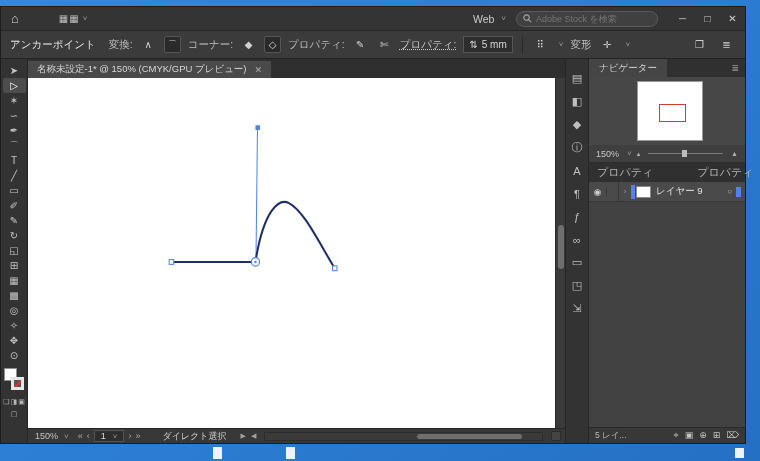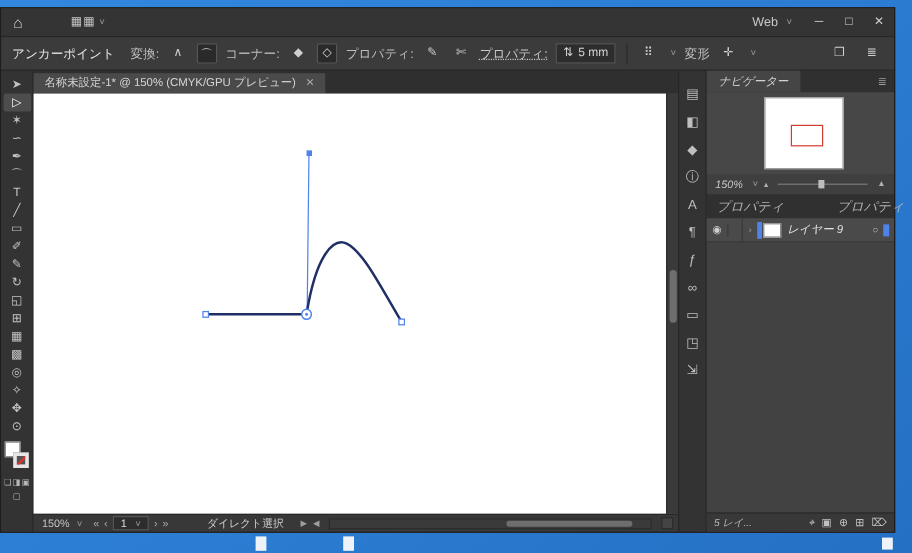--- a/index.html
+++ b/index.html
@@ -81,34 +81,34 @@
     border-left:1px solid #2c2c2c; }
   .vthumb { position:absolute; left:2px; width:6px; top:42%; height:44px; background:#6e6e6e; border-radius:3px; }
 
   
   .statusbar { height:15px; background:#383838; border-top:1px solid #262626; display:flex;
     align-items:center; font-size:9px; color:#c3c3c3; gap:6px; padding:0 4px; flex:0 0 15px; }
   .sb-zoom { display:flex; gap:3px; align-items:center; padding:0 3px; }
   .sb-nav { display:flex; gap:4px; align-items:center; color:#a9a9a9; }
   .sb-abnum { background:#2d2d2d; border:1px solid #555; padding:0 6px; height:12px;
     display:flex; align-items:center; gap:4px; color:#ddd; }
-  .sb-tool { margin-left:26px; color:#cfcfcf; white-space:nowrap; }
+  .sb-tool { margin-left:16px; color:#cfcfcf; white-space:nowrap; }
   .sb-arrows { color:#9f9f9f; font-size:7px; display:flex; gap:5px; margin-left:8px; }
   .hscroll { flex:1; height:9px; background:#3a3a3a; border:1px solid #2c2c2c; position:relative; margin:0 2px; }
   .hthumb { position:absolute; top:1px; height:5px; left:55%; width:105px; background:#6e6e6e; border-radius:3px; }
   .sb-endbox { width:10px; height:10px; background:#444; border:1px solid #2c2c2c; }
 
   
   .rightstrip { width:24px; background:#333; border-left:1px solid #262626; border-right:1px solid #262626;
     display:flex; flex-direction:column; align-items:center; padding-top:8px; gap:0; }
   .rs-ic { width:22px; height:23px; display:flex; align-items:center; justify-content:center;
     color:#bfbfbf; font-size:11px; }
 
   
-  .rightpanel { width:156px; background:#3f3f3f; display:flex; flex-direction:column;font-style:italic; }
+  .rightpanel { width:156px; background:#3f3f3f; display:flex; flex-direction:column; }
   .nav-header { height:18px; background:#303030; display:flex; align-items:center;
     font-size:9.5px; color:#d2d2d2; flex:0 0 18px; }
   .nav-tab { background:#454545; height:100%; display:flex; align-items:center; padding:0 10px; }
   .nav-menu { margin-left:auto; margin-right:6px; color:#9f9f9f; font-size:9px; }
   .nav-content { height:68px; background:#474747; position:relative; flex:0 0 68px; }
   .nav-thumb { position:absolute; left:48px; top:4px; width:66px; height:60px; background:#fff;
     border:1px solid #9a9a9a; }
   .nav-view { position:absolute; left:21px; top:22px; width:27px; height:18px;
     border:1px solid #d23b2f; }
   .nav-zoom { height:18px; display:flex; align-items:center; gap:5px; font-size:9px;
@@ -153,20 +153,27 @@
 
     <div class="titlebar">
       <span class="tb-home">⌂</span>
       <span class="tb-grid">▦▦</span>
       <span class="tb-caret">˅</span>
       <span class="tb-spacer"></span>
       <span class="tb-workspace">
         <span>Web</span>
         <span class="tb-caret">˅</span>
       </span>
+      <div class="searchbox">
+        <svg width="9" height="9" viewBox="0 0 10 10">
+          <circle cx="4" cy="4" r="3" fill="none" stroke="#a5a5a5" stroke-width="1.2"></circle>
+          <line x1="6.2" y1="6.2" x2="9" y2="9" stroke="#a5a5a5" stroke-width="1.2"></line>
+        </svg>
+        <input placeholder="Adobe Stock を検索" style="">
+      </div>
       <div class="winbtns">
         <span class="winbtn">─</span>
         <span class="winbtn">□</span>
         <span class="winbtn">✕</span>
       </div>
     </div>
 
 
     <div class="controlbar">
       <span class="cb-title">アンカーポイント</span>

